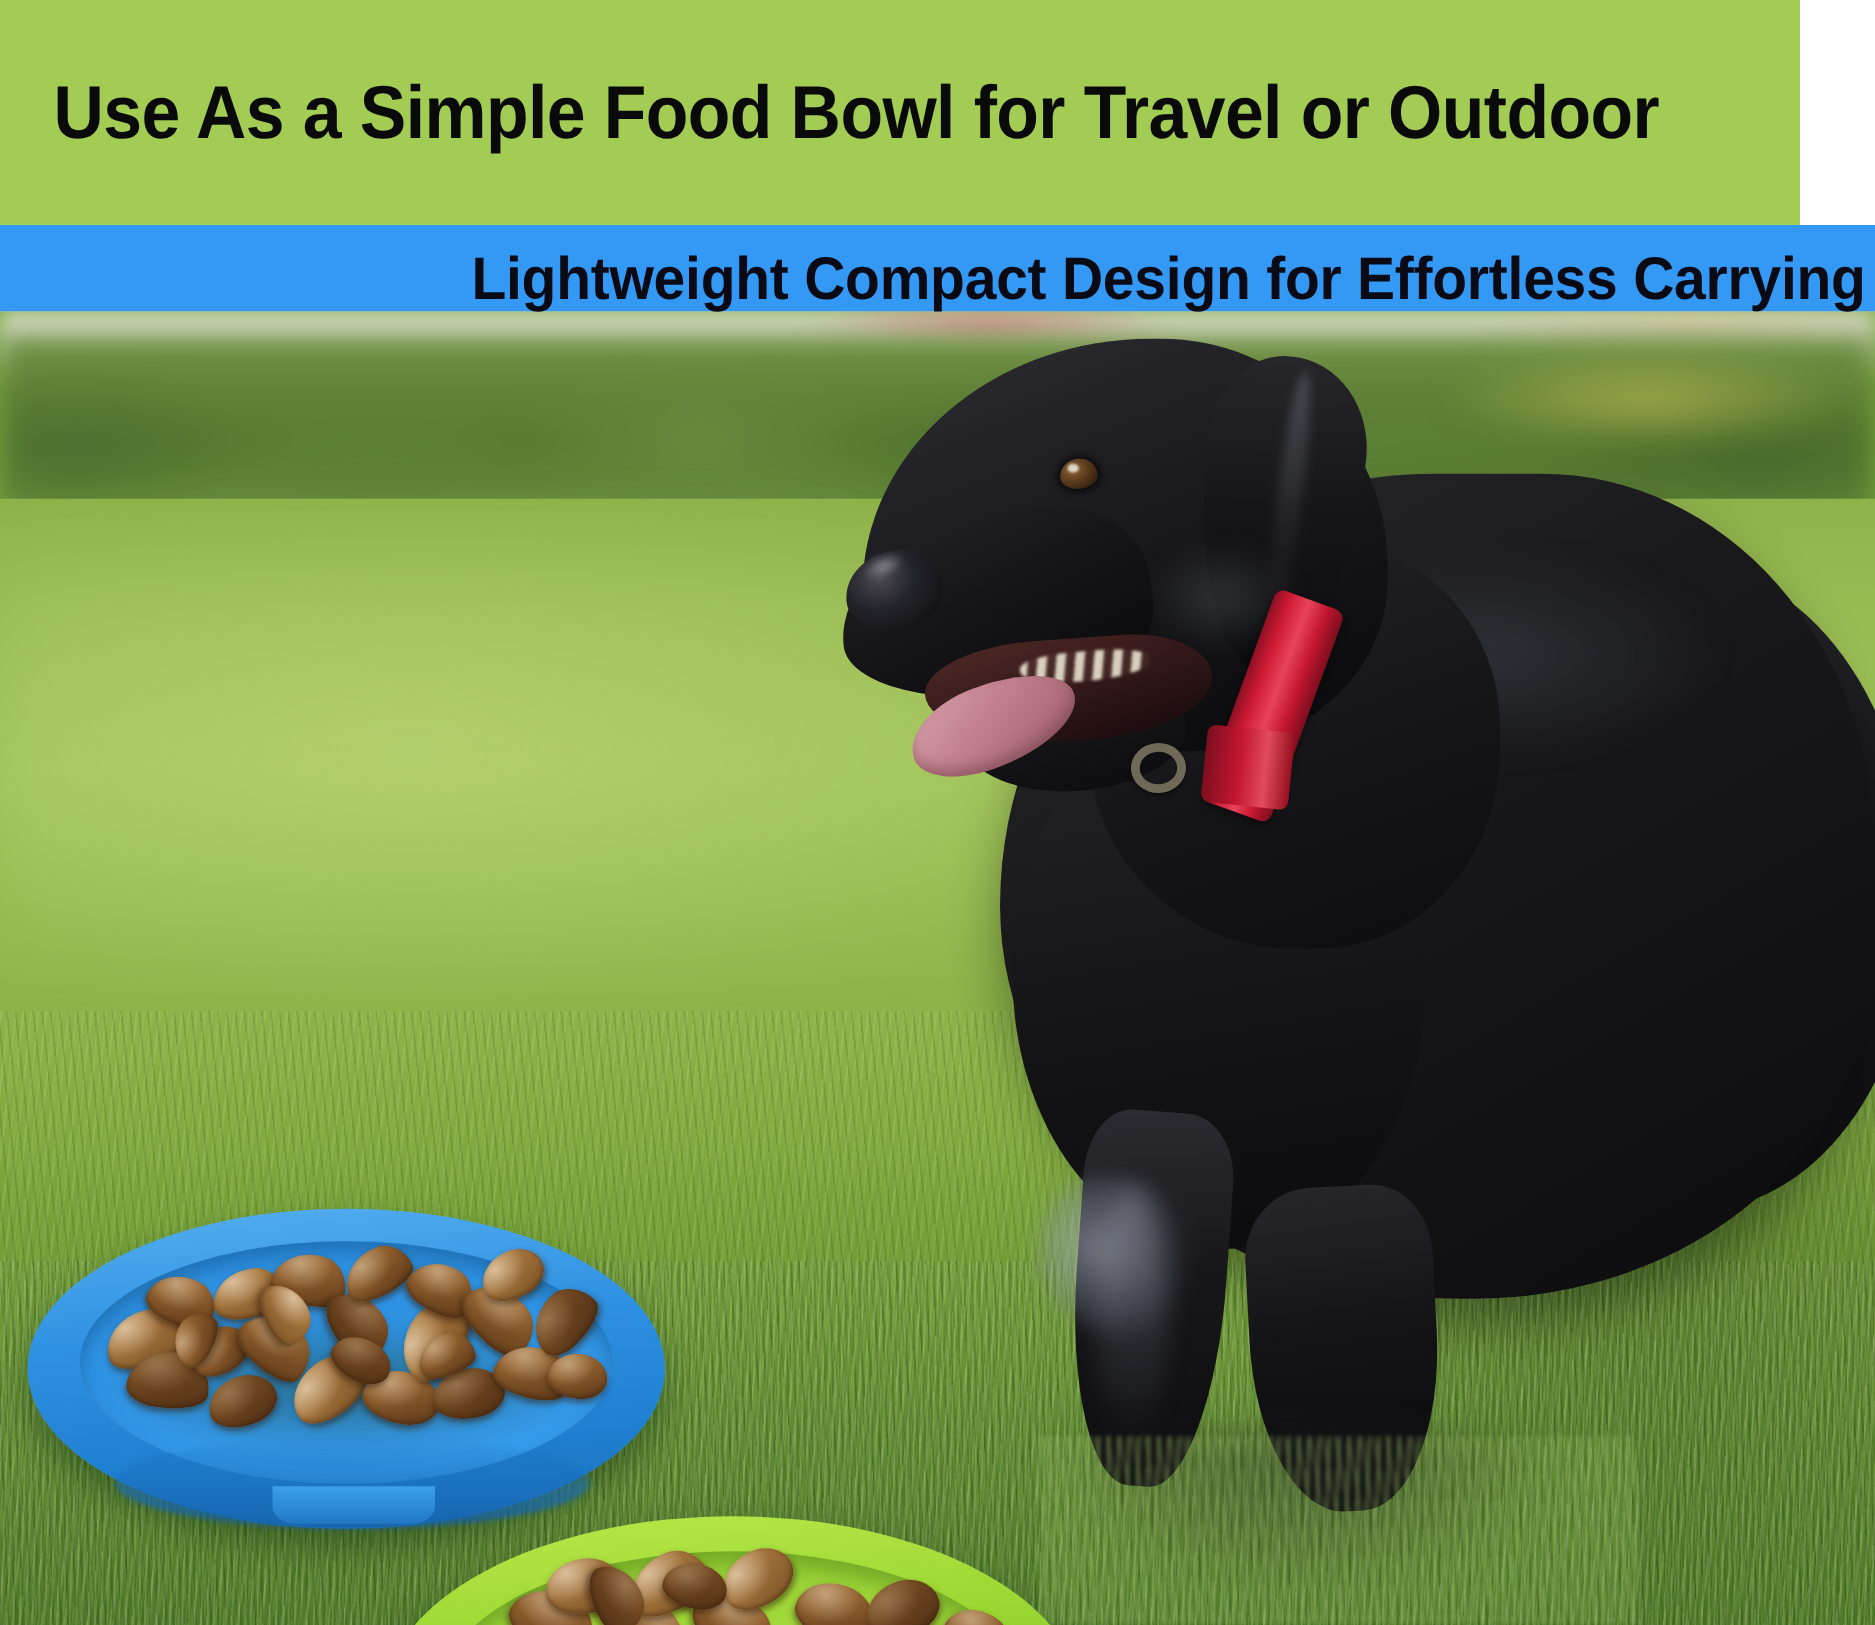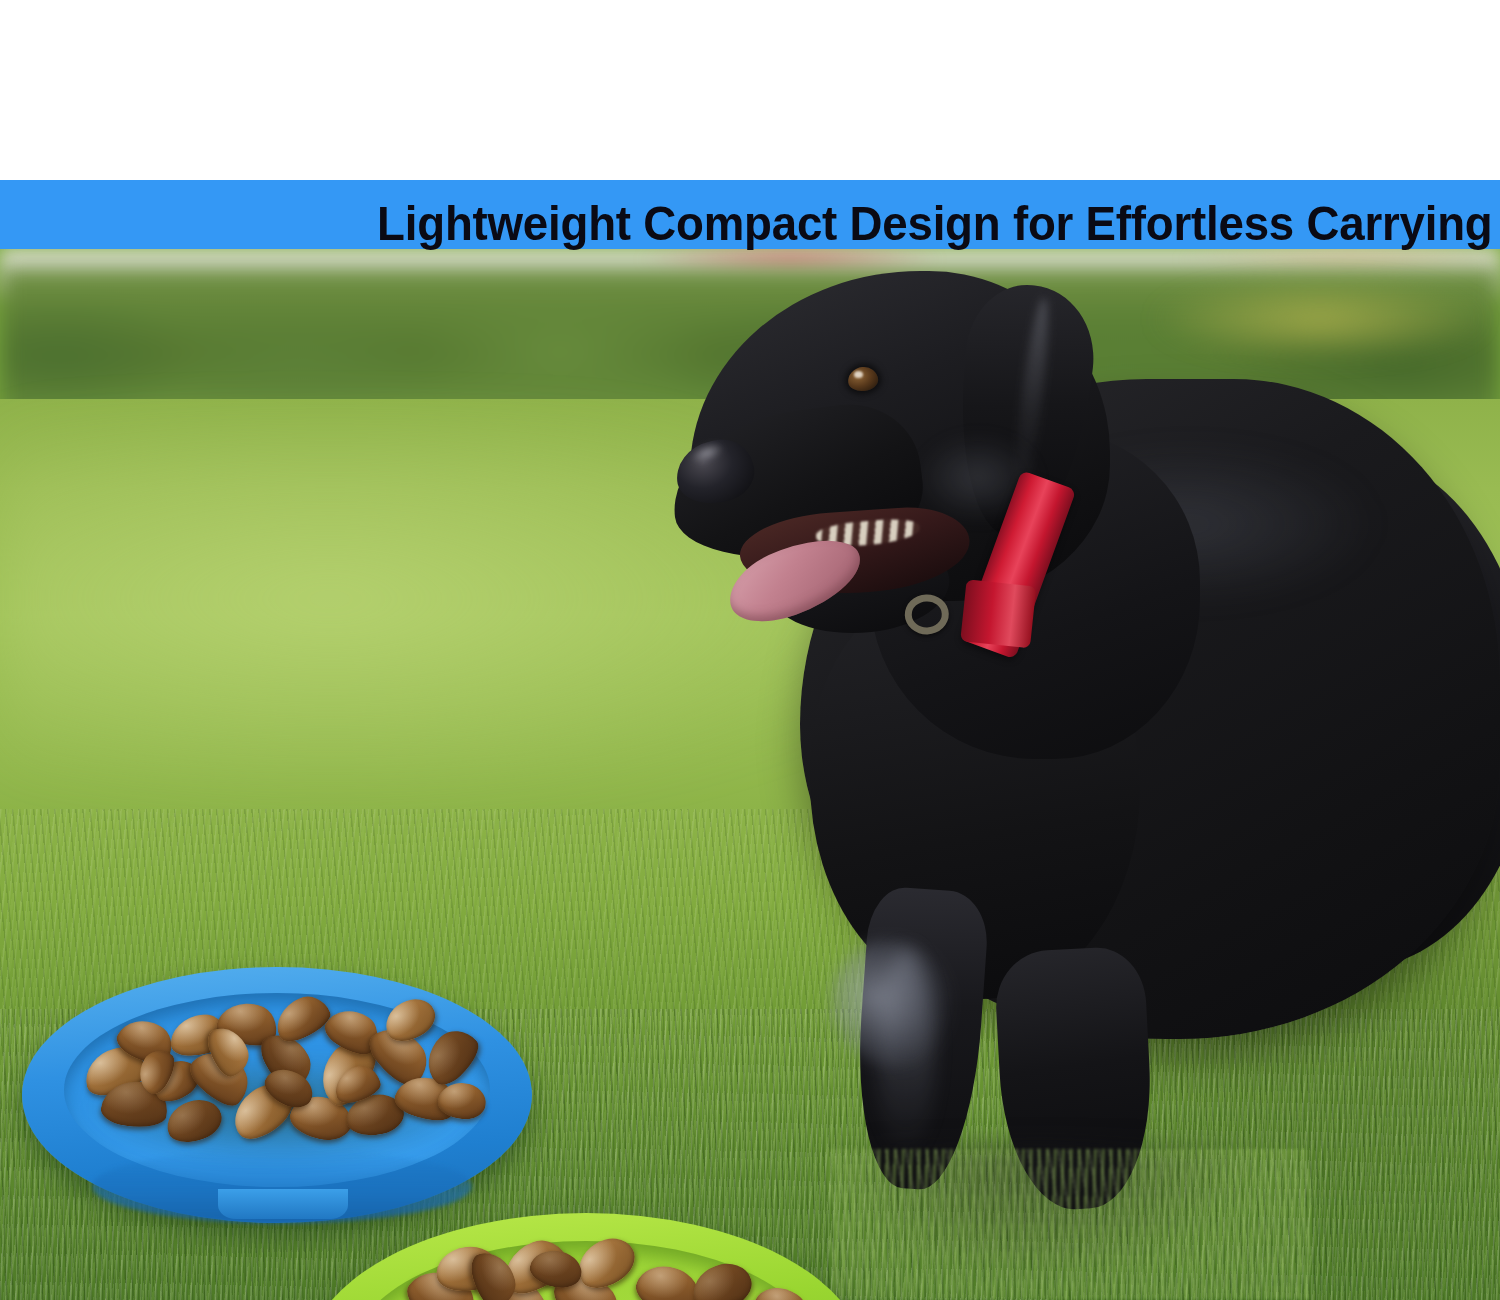--- a/index.html
+++ b/index.html
@@ -396,20 +396,23 @@
     background:radial-gradient(ellipse at center, rgba(28,52,16,0.42) 0%, rgba(28,52,16,0) 72%);
     filter:blur(8px);
     border-radius:50%;
   }
 </style>
 </head>
 <body>
 
 <div id="stage">
 
+  <div class="banner-green">
+    <div class="headline">Use As a Simple Food Bowl for Travel or Outdoor</div>
+  </div>
 
   <div class="banner-blue">
     <div class="subline">Lightweight Compact Design for Effortless Carrying</div>
   </div>
 
   <div class="photo">
 
     <div class="sky"></div>
     <div class="sky-pink"></div>
     <div class="sky-warm"></div>

